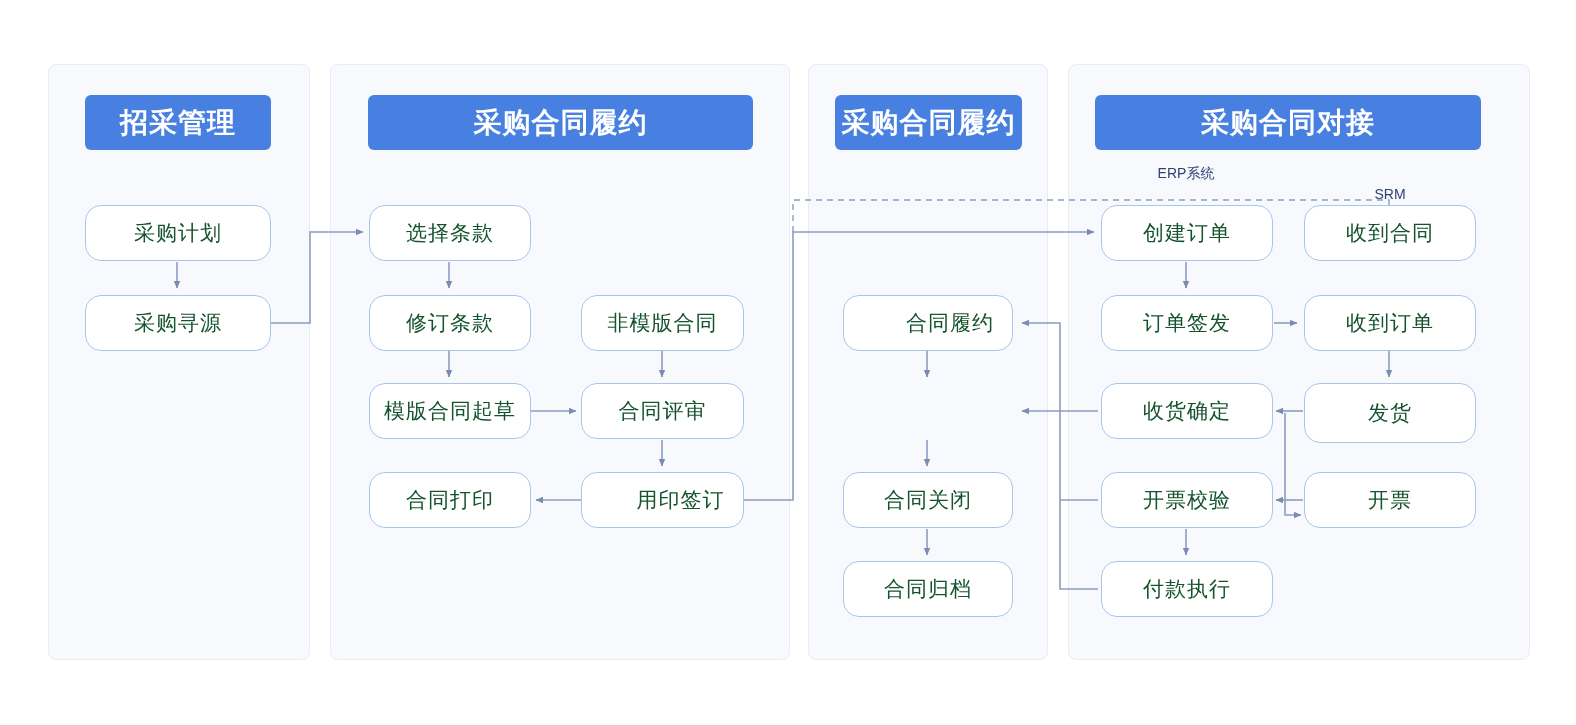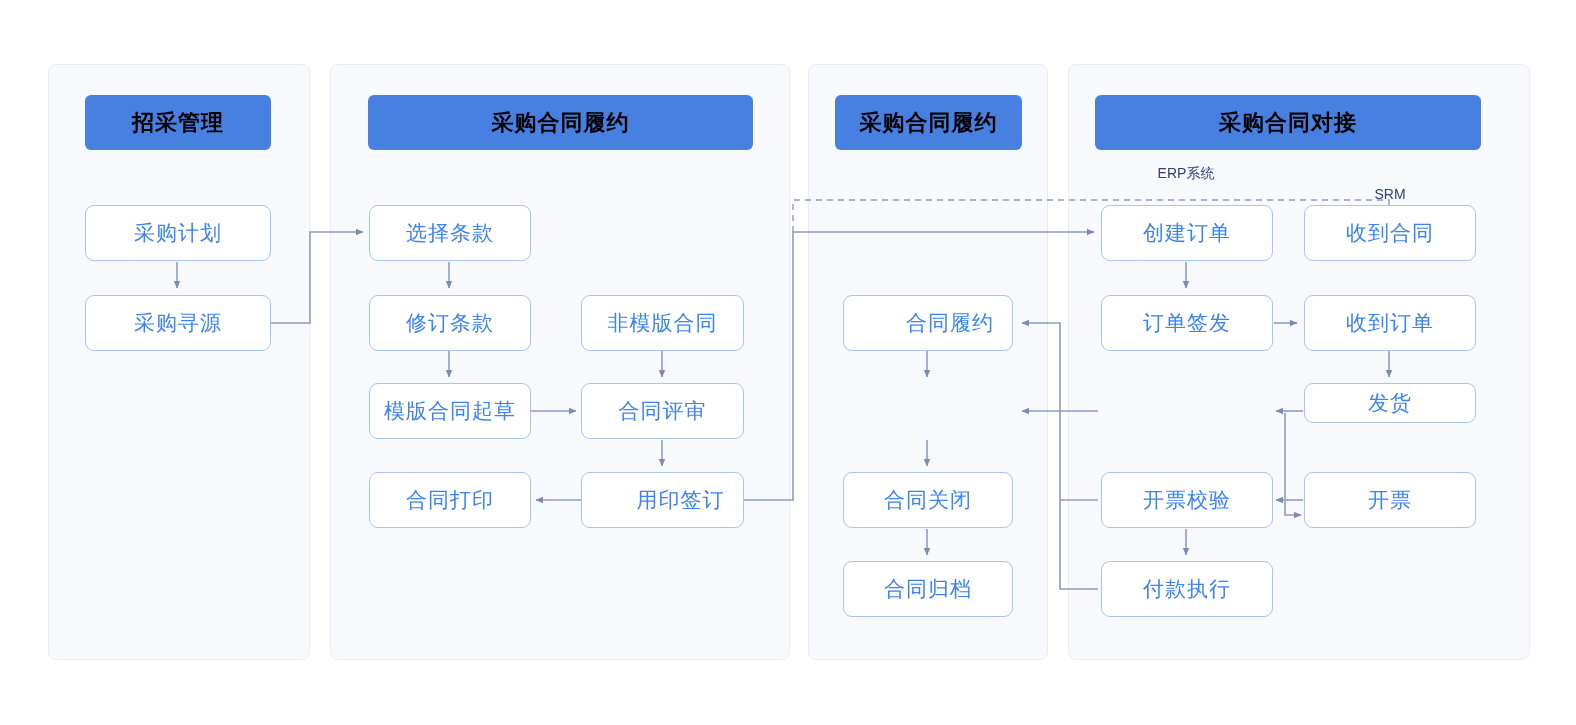--- a/index.html
+++ b/index.html
@@ -20,22 +20,22 @@
     background:#F7F9FD;
     border:1px solid #E8ECF4;
     border-radius:8px;
     box-sizing:border-box;
   }
   
   .pill{
     position:absolute;
     background:#4880E1;
     border-radius:6px;
-    color:#000000;
-    font-size:22px;
+    color:#ffffff;
+    font-size:28px;
     font-weight:700;
     letter-spacing:1px;
     display:flex;
     align-items:center;
     justify-content:center;
     box-sizing:border-box;
   }
   
   .subcap{
     position:absolute;
@@ -45,22 +45,22 @@
     text-align:center;
     display:flex;
     align-items:center;
     justify-content:center;
   }
   
   .node{
     position:absolute;
     background:#ffffff;
     border:1px solid #A9C5EE;
-    border-radius:9px;
-    color:#3b82f6;
+    border-radius:16px;
+    color:#14532d;
     font-size:21px;
     font-weight:400;
     letter-spacing:1px;
     display:flex;
     align-items:center;
     justify-content:center;
     box-sizing:border-box;
   }
   
   #wires{
@@ -163,21 +163,22 @@
   <div class="node" style="left:581px;top:295px;width:163px;height:56px;">非模版合同</div>
   <div class="node" style="left:581px;top:383px;width:163px;height:56px;">合同评审</div>
   <div class="node" style="left:581px;top:472px;width:163px;height:56px;padding-left:36px;">用印签订</div>
 
   <div class="node" style="left:843px;top:295px;width:170px;height:56px;padding-left:44px;">合同履约</div>
   <div class="node" style="left:843px;top:472px;width:170px;height:56px;">合同关闭</div>
   <div class="node" style="left:843px;top:561px;width:170px;height:56px;">合同归档</div>
 
   <div class="node" style="left:1101px;top:205px;width:172px;height:56px;">创建订单</div>
   <div class="node" style="left:1101px;top:295px;width:172px;height:56px;">订单签发</div>
+  <div class="node" style="left:1101px;top:383px;width:172px;height:56px;">收货确定</div>
   <div class="node" style="left:1101px;top:472px;width:172px;height:56px;">开票校验</div>
   <div class="node" style="left:1101px;top:561px;width:172px;height:56px;">付款执行</div>
 
   <div class="node" style="left:1304px;top:205px;width:172px;height:56px;">收到合同</div>
   <div class="node" style="left:1304px;top:295px;width:172px;height:56px;">收到订单</div>
-  <div class="node" style="left:1304px;top:383px;width:172px;height:40px;text-align:center;">发货</div>
+  <div class="node" style="left:1304px;top:383px;width:172px;height:60px;text-align:center;">发货</div>
   <div class="node" style="left:1304px;top:472px;width:172px;height:56px;">开票</div>
 
 </div>
 
 </body></html>

